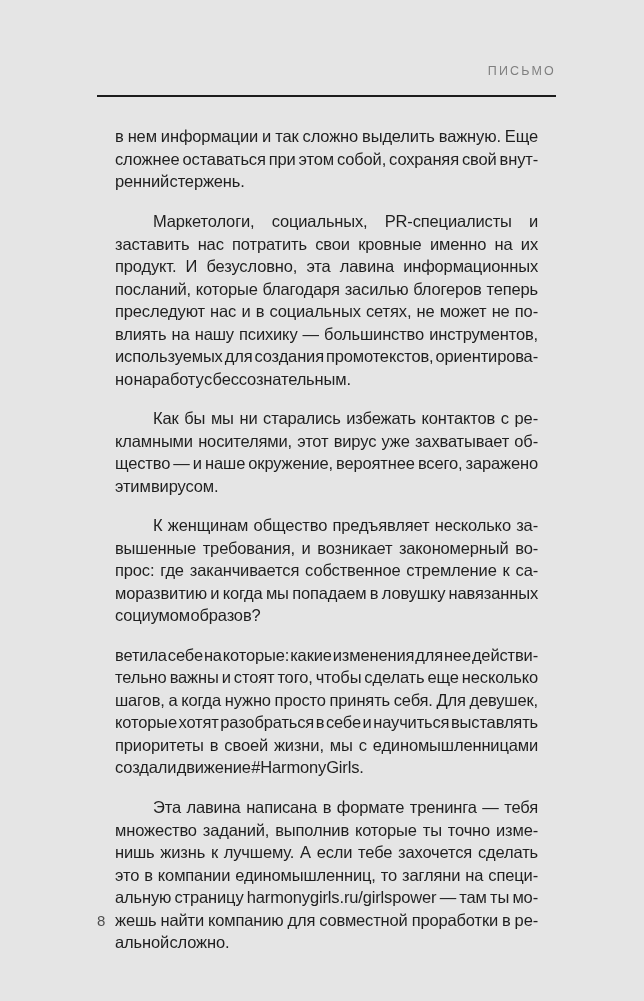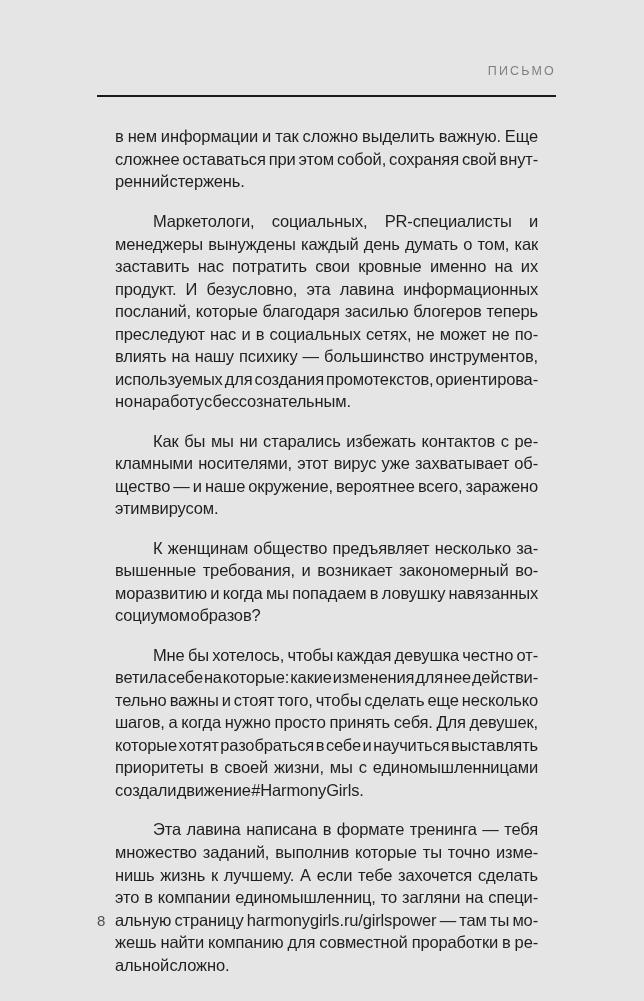--- a/index.html
+++ b/index.html
@@ -81,43 +81,42 @@
   <div class="header-rule"></div>
 
   <main class="text-block" id="text-block">
       <div class="paragraph">
         <div class="line">в нем информации и так сложно выделить важную. Еще</div>
         <div class="line">сложнее оставаться при этом собой, сохраняя свой внут-</div>
         <div class="line last">ренний стержень.</div>
       </div>
       <div class="paragraph">
         <div class="line first">Маркетологи, социальных, PR-специалисты и бренд-</div>
-        <div class="line">менеджеры вынуждены каждый день думать о том, как</div>
         <div class="line">заставить нас потратить свои кровные именно на их</div>
         <div class="line">продукт. И безусловно, эта лавина информационных</div>
         <div class="line">посланий, которые благодаря засилью блогеров теперь</div>
         <div class="line">преследуют нас и в социальных сетях, не может не по-</div>
         <div class="line">влиять на нашу психику — большинство инструментов,</div>
         <div class="line">используемых для создания промотекстов, ориентирова-</div>
         <div class="line last">но на работу с бессознательным.</div>
       </div>
       <div class="paragraph">
         <div class="line first">Как бы мы ни старались избежать контактов с ре-</div>
         <div class="line">кламными носителями, этот вирус уже захватывает об-</div>
         <div class="line">щество — и наше окружение, вероятнее всего, заражено</div>
         <div class="line last">этим вирусом.</div>
       </div>
       <div class="paragraph">
         <div class="line first">К женщинам общество предъявляет несколько за-</div>
         <div class="line">вышенные требования, и возникает закономерный во-</div>
+        <div class="line">прос: где заканчивается собственное стремление к са-</div>
         <div class="line">моразвитию и когда мы попадаем в ловушку навязанных</div>
         <div class="line last">социумом образов?</div>
       </div>
       <div class="paragraph">
-        <div class="line first">Мне бы хотелось, чтобы каждая девушка честно от-</div>
         <div class="line">ветила себе на которые: какие изменения для нее действи-</div>
         <div class="line">тельно важны и стоят того, чтобы сделать еще несколько</div>
         <div class="line">шагов, а когда нужно просто принять себя. Для девушек,</div>
         <div class="line">которые хотят разобраться в себе и научиться выставлять</div>
         <div class="line">приоритеты в своей жизни, мы с единомышленницами</div>
         <div class="line last">создали движение #HarmonyGirls.</div>
       </div>
       <div class="paragraph">
         <div class="line first">Эта лавина написана в формате тренинга — тебя ждет</div>
         <div class="line">множество заданий, выполнив которые ты точно изме-</div>

